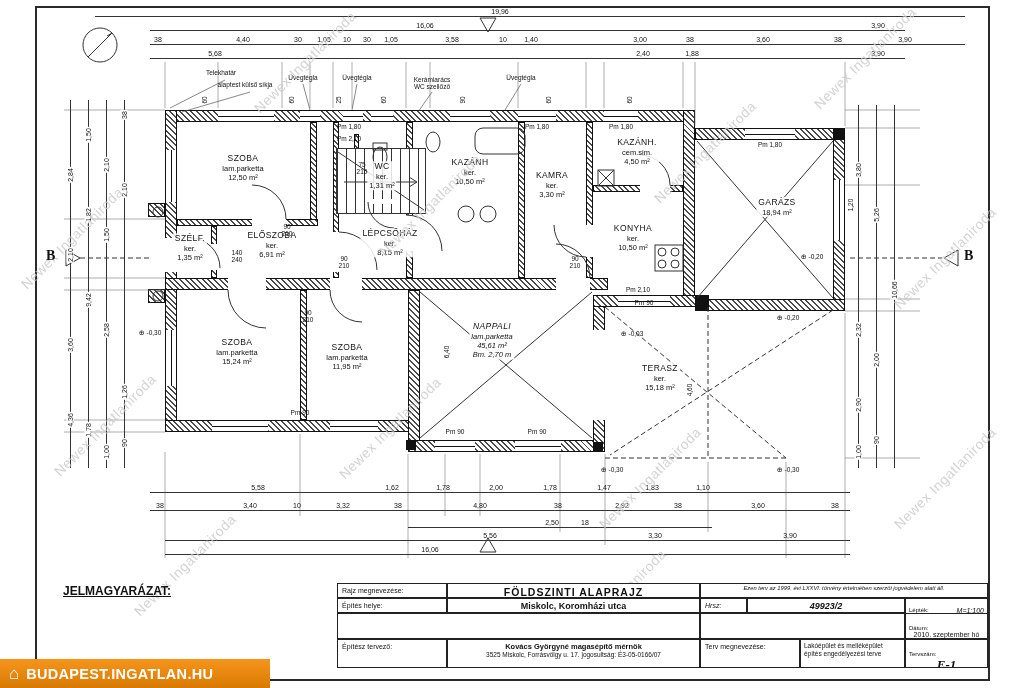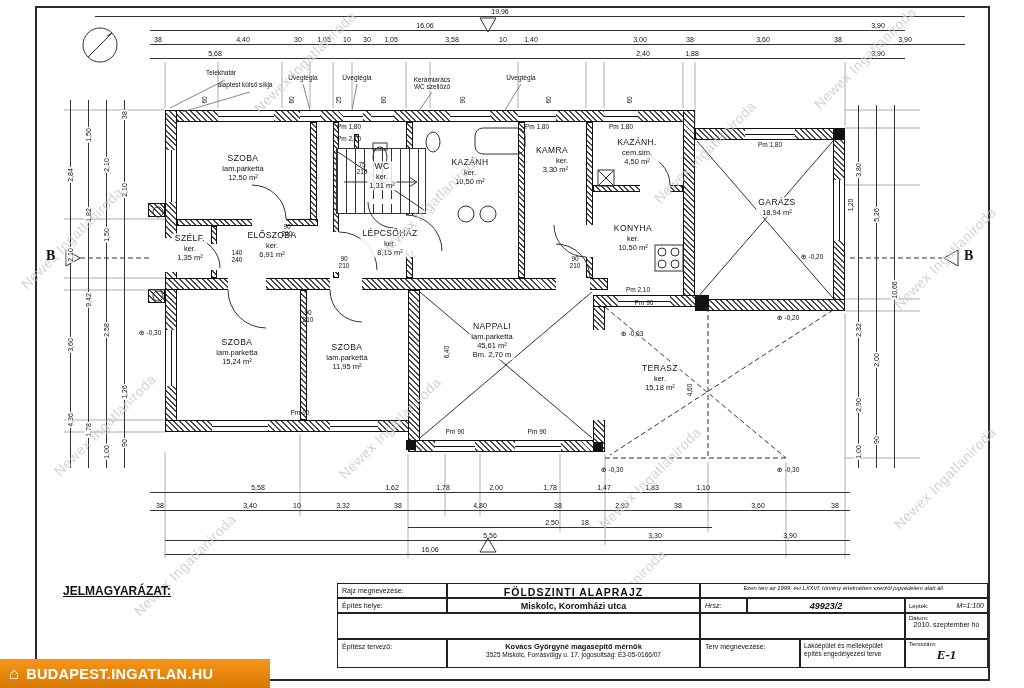--- a/index.html
+++ b/index.html
@@ -50,21 +50,21 @@
   .litem span{font-size:7.5px;}
   
   #titleblock{position:absolute;left:337px;top:583px;width:651px;height:85px;z-index:15;}
   .cell{position:absolute;box-sizing:border-box;border:1px solid #222;background:#fff;overflow:hidden;}
   .tb-label{font-size:7px;padding:3px 4px;}
   .tb-big{font-size:10.5px;font-weight:bold;letter-spacing:1px;text-align:center;padding-top:2px;}
   .tb-med{font-size:9px;font-weight:bold;text-align:center;padding-top:2px;}
   .tb-ital{font-style:italic;}
   .tb-tiny{font-size:5.8px;font-style:italic;text-align:center;padding:1px 10px;line-height:1.2;}
   .tb-small{font-size:6.5px;}
-  .kv{display:flex;flex-direction:column;padding:1px 3px;}
+  .kv{display:flex;flex-direction:column;padding:11px 3px;}
   .kv .k{font-size:6px;}
   .kv .v{font-size:7px;text-align:center;}
   
   #logo{position:absolute;left:0;top:659px;width:270px;height:29px;z-index:40;display:flex;align-items:center;
         gap:7px;padding-left:9px;box-sizing:border-box;background:linear-gradient(#f6951c,#d87a02);}
   #logo .house{color:#fff;font-size:17px;line-height:1;}
   #logo .ltext{color:#fff;font-weight:bold;font-size:14.5px;letter-spacing:.3px;}
 </style>
 </head>
 <body>
@@ -261,21 +261,21 @@
       <div class="room" style="left: 382px; top: 176px;">
         <div class="rname">WC</div>
         <div>ker.</div>
         <div>1,31 m²</div>
       </div>
       <div class="room" style="left: 470px; top: 172px;">
         <div class="rname">KAZÁNH</div>
         <div>ker.</div>
         <div>10,50 m²</div>
       </div>
-      <div class="room" style="left: 552px; top: 160px; text-align: right;">
+      <div class="room" style="left: 552px; top: 185px;">
         <div class="rname">KAMRA</div>
         <div>ker.</div>
         <div>3,30 m²</div>
       </div>
       <div class="room" style="left: 637px; top: 152px;">
         <div class="rname">KAZÁNH.</div>
         <div>cem.sim.</div>
         <div>4,50 m²</div>
       </div>
       <div class="room" style="left: 390px; top: 243px;">
@@ -295,21 +295,21 @@
       <div class="room" style="left: 237px; top: 352px;">
         <div class="rname">SZOBA</div>
         <div>lam.parketta</div>
         <div>15,24 m²</div>
       </div>
       <div class="room" style="left: 347px; top: 357px;">
         <div class="rname">SZOBA</div>
         <div>lam.parketta</div>
         <div>11,95 m²</div>
       </div>
-      <div class="room" style="left: 492px; top: 340px;">
+      <div class="room" style="left: 492px; top: 340px; font-style: italic;">
         <div class="rname">NAPPALI</div>
         <div>lam.parketta</div>
         <div>45,61 m²</div>
         <div>Bm. 2,70 m</div>
       </div>
       <div class="room" style="left: 660px; top: 378px;">
         <div class="rname">TERASZ</div>
         <div>ker.</div>
         <div>15,18 m²</div>
       </div>

